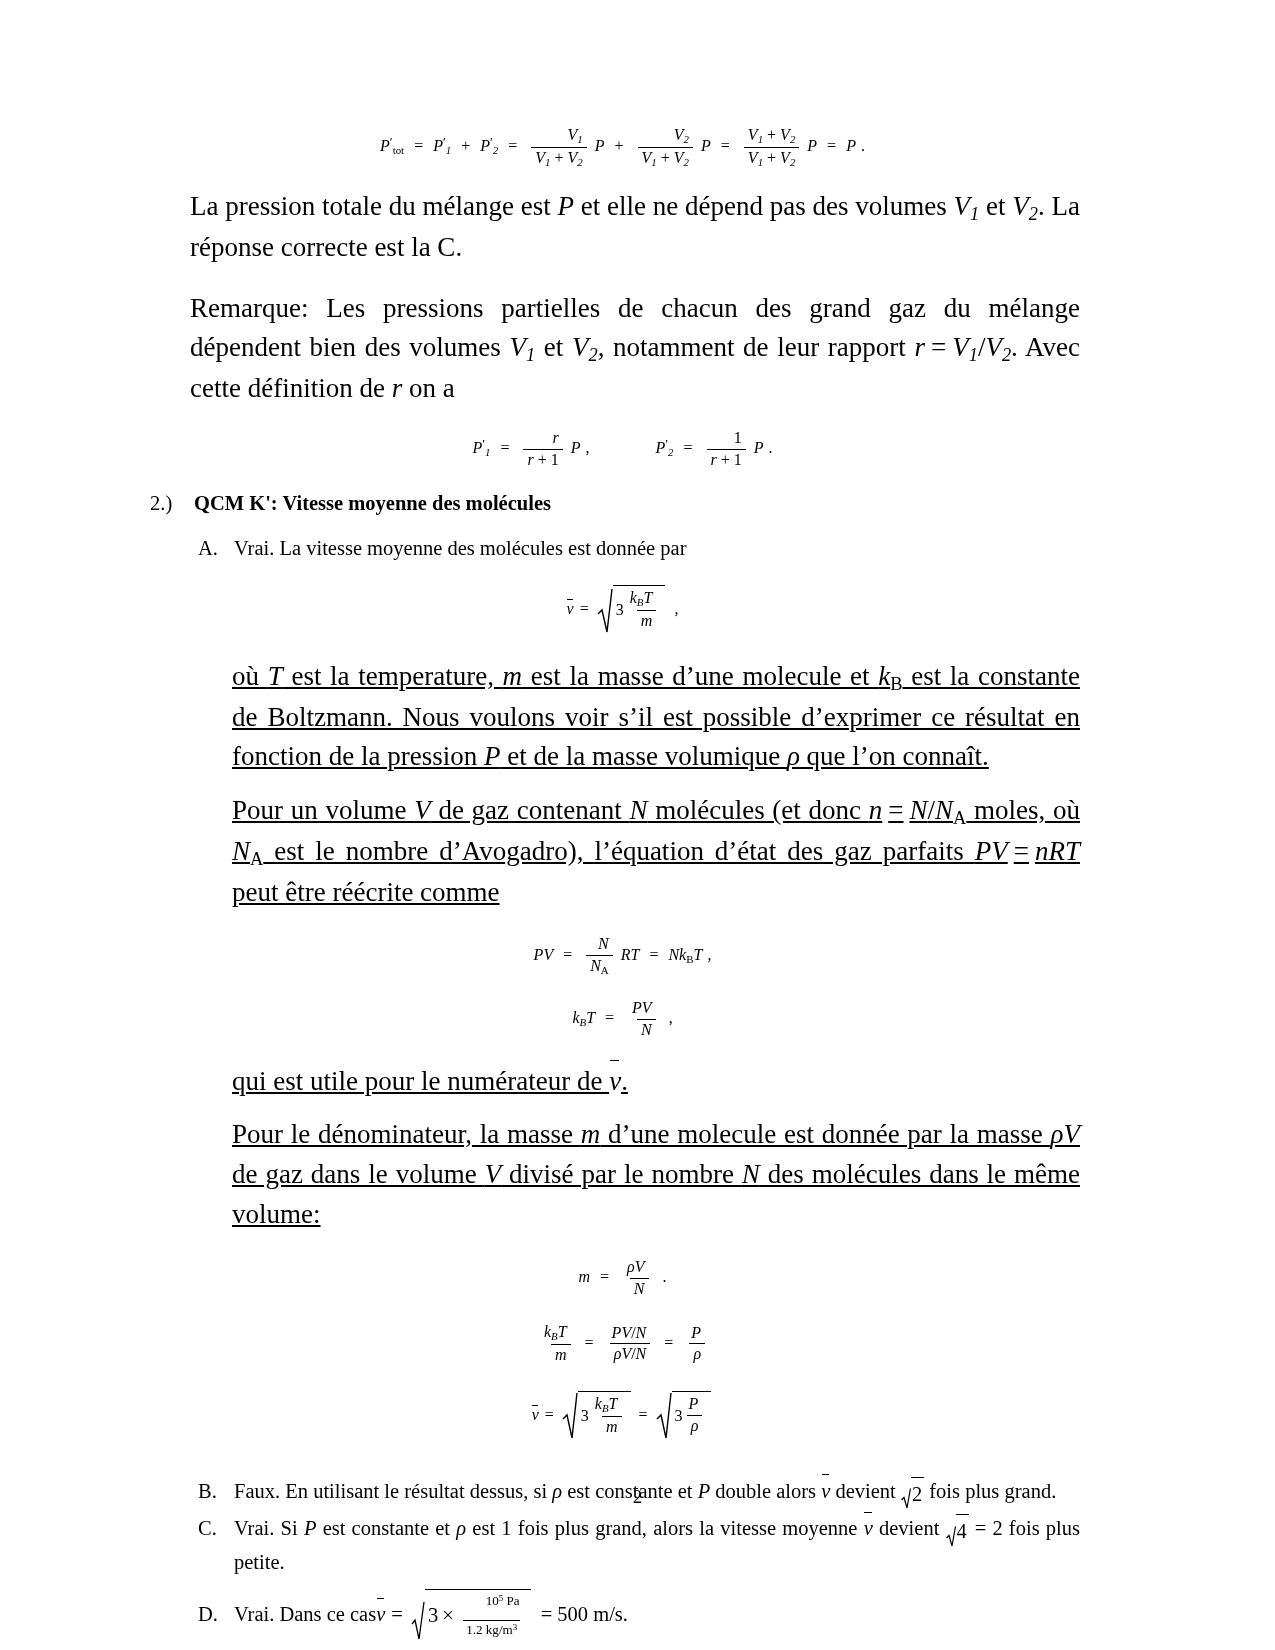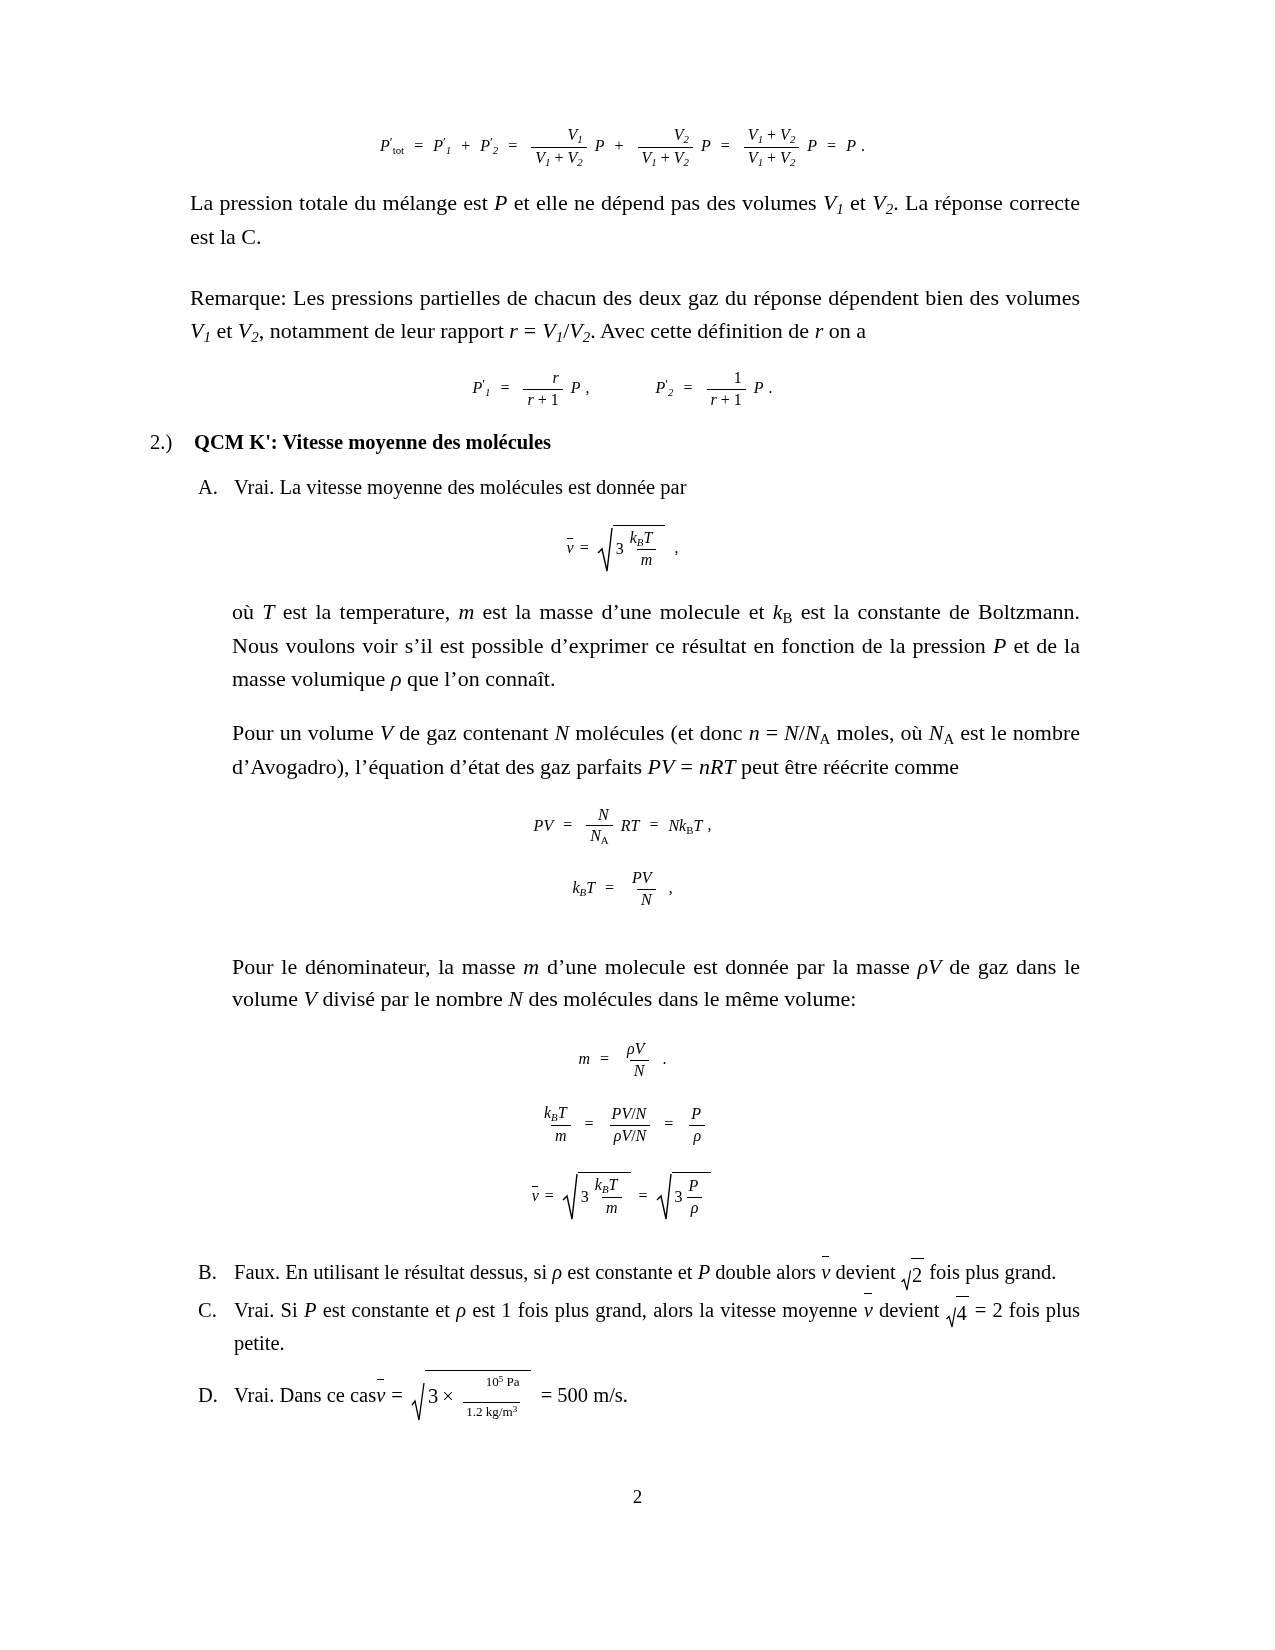--- a/index.html
+++ b/index.html
@@ -23,28 +23,28 @@
   }
   .content {
     position: absolute;
     left: 150px;
     top: 110px;
     width: 945px;
   }
 
   
   .para {
-    font-size: 22px;
+    font-size: 27px;
     line-height: 1.47;
     text-align: justify;
     text-justify: inter-word;
-    margin: 8px 0 3px 0;
+    margin: 0 0 3px 0;
   }
   .indent-1 { margin-left: 40px; width: 890px; }
-  .indent-2 { margin-left: 82px; width: 848px; }
+  .indent-2 { margin-left: 82px; width: 848px; text-decoration: underline; }
 
   .gap-s { height: 11px; }
   .gap-m { height: 18px; }
 
   
   .eq {
     display: flex;
     justify-content: center;
     align-items: center;
     font-size: 16px;
@@ -225,21 +225,21 @@
     </div>
 
     <div class="para indent-1">
       <span>La pression totale du mélange est </span><span class="mi">P</span><span> et elle ne dépend pas des volumes </span><span class="mi">V</span><sub class="ms">1</sub><span> et </span><span class="mi">V</span><sub class="ms">2</sub><span>. La réponse correcte</span>
       <span>est la C.</span>
     </div>
 
     <div class="gap-m"></div>
 
     <div class="para indent-1">
-      <span>Remarque: Les pressions partielles de chacun des deux gaz du réponse dépendent bien des volumes </span><span class="mi">V</span><sub class="ms">1</sub>
+      <span>Remarque: Les pressions partielles de chacun des grand gaz du mélange dépendent bien des volumes </span><span class="mi">V</span><sub class="ms">1</sub>
       <span>et </span><span class="mi">V</span><sub class="ms">2</sub><span>, notamment de leur rapport </span><span class="nowrap"><span class="mi">r</span><span class="op">=</span><span class="mi">V</span><sub class="ms">1</sub><span style="font-style:normal">/</span><span class="mi">V</span><sub class="ms">2</sub></span><span>. Avec cette définition de </span><span class="mi">r</span><span> on a</span>
     </div>
 
     <div class="eq wide" style="margin-top:20px;margin-bottom:22px">
       <span class="nowrap">
         <span class="mi">P</span><sup class="prime">′</sup><sub class="ms">1</sub>
         <span class="op">=</span>
         <span class="frac">
           <span class="num"><span class="mi">r</span></span>
           <span class="den"><span class="mi">r</span><span class="op tight">+</span><span class="mn">1</span></span>
@@ -325,20 +325,23 @@
         <span class="mi">k</span><sub class="ms">B</sub><span class="mi">T</span>
         <span class="op">=</span>
         <span class="frac">
           <span class="num"><span class="mi">PV</span></span>
           <span class="den"><span class="mi">N</span></span>
         </span>
         <span style="padding-left:5px">,</span>
       </span>
     </div>
 
+    <div class="para indent-2">
+      qui est utile pour le numérateur de <span class="bar-v">v</span>.
+    </div>
 
     <div class="gap-s"></div>
 
     <div class="para indent-2">
       Pour le dénominateur, la masse <span class="mi">m</span> d’une molecule est donnée par la masse <span class="mi">ρV</span> de gaz dans le
       volume <span class="mi">V</span> divisé par le nombre <span class="mi">N</span> des molécules dans le même volume:
     </div>
 
     <div class="eq" style="margin-top:24px;margin-bottom:24px">
       <span class="nowrap">

